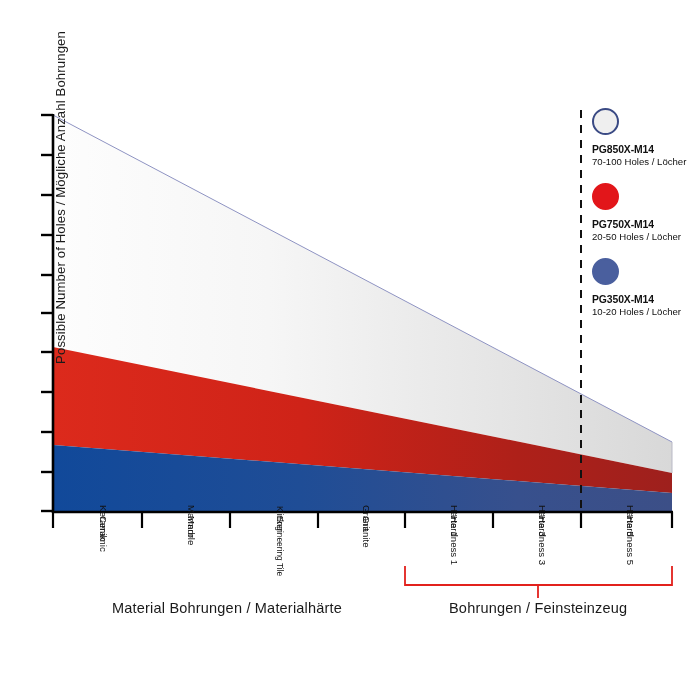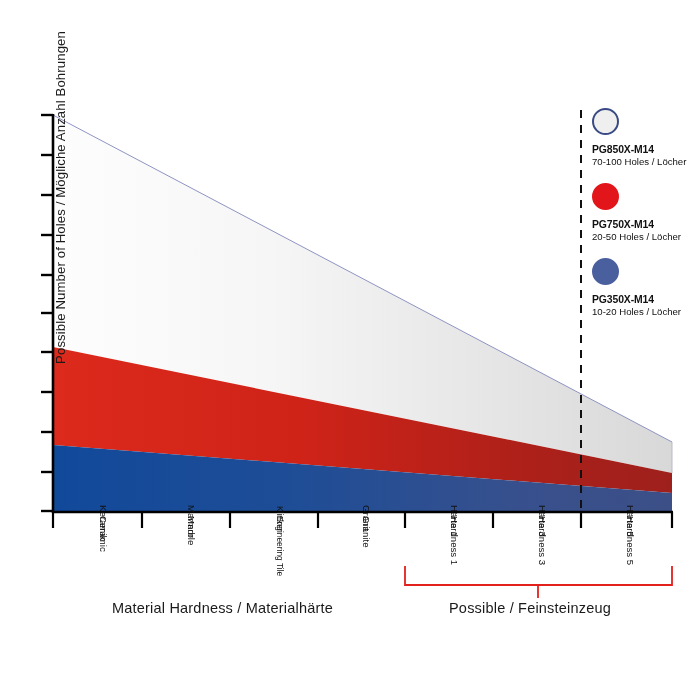--- a/index.html
+++ b/index.html
@@ -224,16 +224,16 @@
     </div>
 
     <div class="legend-entry" style="top:150px;">
       <span class="legend-swatch" style="background:#4a5f9e;border:2px solid #4a5f9e;"></span>
       <div class="legend-name">PG350X-M14</div>
       <div class="legend-sub">10-20 Holes / Löcher</div>
     </div>
 
   </div>
 
-  <div class="caption" id="caption-material">Material Hardness / Materialhärte</div>
-  <div class="caption" id="caption-porcelain">Possible / Feinsteinzeug</div>
+  <div class="caption" id="caption-material">Material Bohrungen / Materialhärte</div>
+  <div class="caption" id="caption-porcelain">Bohrungen / Feinsteinzeug</div>
 
 </div>
 
 </body></html>

